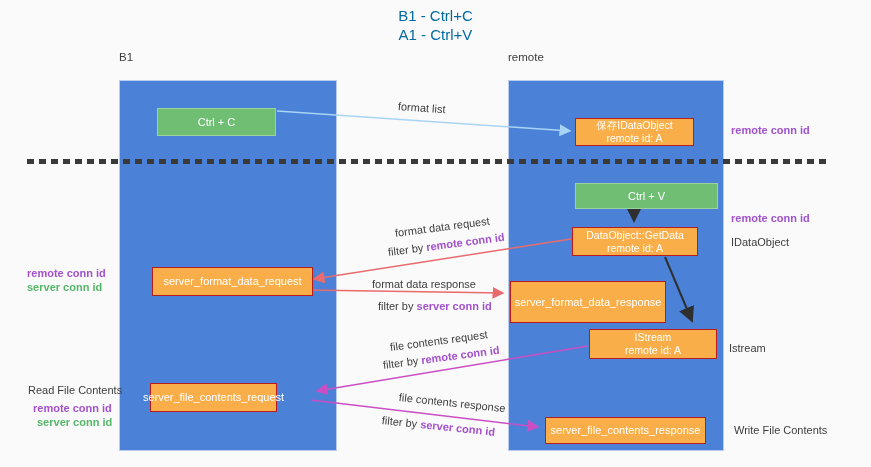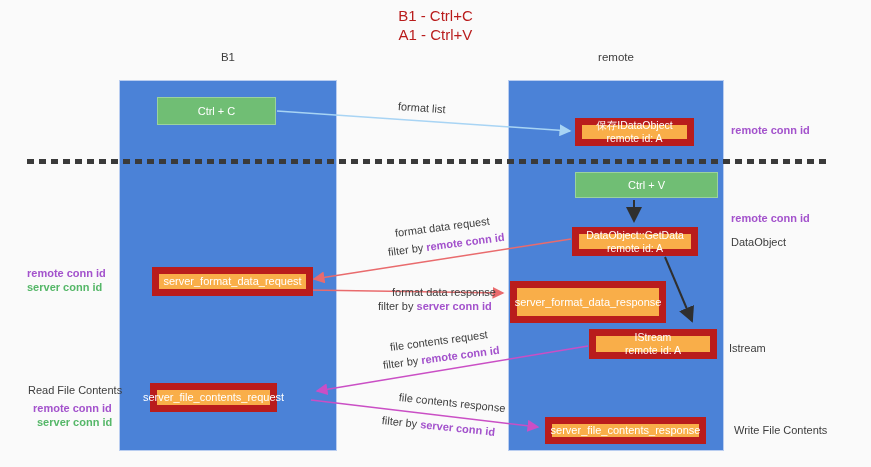--- a/index.html
+++ b/index.html
@@ -4,33 +4,33 @@
 <style>
   html,body{margin:0;padding:0;background:#fafafa;}
   #canvas{
     position:relative;width:871px;height:467px;overflow:hidden;
     background:#fafafa;
     font-family:"Liberation Sans",sans-serif;
     color:#3d3d3d;
   }
   .abs{position:absolute;}
   
-  .title{left:0;top:6px;width:871px;text-align:center;font-size:15px;line-height:19px;color:#b91c1c;}
+  .title{left:0;top:6px;width:871px;text-align:center;font-size:15px;line-height:19px;color:#0369a1;}
   
-  .col-head{top:50px;text-align:center;font-size:11.5px;line-height:14px;color:#3d3d3d;}
+  .col-head{top:50px;font-size:11.5px;line-height:14px;color:#3d3d3d;}
   
   .column{top:80px;height:371px;background:#4b82d7;border:1px solid #b9cdf0;box-sizing:border-box;}
   
   .dashline{left:27px;top:159px;width:803px;height:5px;
     background:repeating-linear-gradient(90deg,#3a3a3a 0 7px,transparent 7px 12px);}
   
   .box{display:flex;flex-direction:column;align-items:center;justify-content:center;
     color:#fff;font-size:11px;line-height:13px;text-align:center;box-sizing:border-box;z-index:4;}
-  .box.orange{background:#f9ae49;border:7px solid #b91c1c;}
-  .box.green{background:#70be74;border:1px solid #9bd29e;}
+  .box.orange{background:#f9ae49;border:1px solid #b91c1c;}
+  .box.green{background:#70be74;border:1px solid #9bd29e;margin-top:11px;}
   
   .lbl{font-size:11px;line-height:14px;white-space:nowrap;z-index:5;}
   .purple{color:#a352cc;font-weight:bold;}
   .greentx{color:#55b768;font-weight:bold;}
   .dark{color:#3d3d3d;}
   .r-neg{transform:rotate(-7.5deg);transform-origin:left center;}
   .r-pos{transform:rotate(6deg);transform-origin:left center;}
   .r-sm{transform:rotate(4deg);transform-origin:left center;}
   svg.arrows{left:0;top:0;z-index:3;}
 </style>
@@ -107,38 +107,38 @@
   </div>
   <div class="abs box orange" style="left:150px;top:383px;width:127px;height:29px;">
     <div>server_file_contents_request</div>
   </div>
   <div class="abs box orange" style="left:545px;top:417px;width:161px;height:27px;">
     <div>server_file_contents_response</div>
   </div>
 
   <div class="abs lbl purple" style="left:731px;top:123px;">remote conn id</div>
   <div class="abs lbl purple" style="left:731px;top:211px;">remote conn id</div>
-  <div class="abs lbl dark" style="left:731px;top:235px;">DataObject</div>
+  <div class="abs lbl dark" style="left:731px;top:235px;">IDataObject</div>
   <div class="abs lbl dark" style="left:729px;top:341px;">Istream</div>
   <div class="abs lbl dark" style="left:734px;top:423px;">Write File Contents</div>
 
   <div class="abs lbl purple" style="left:27px;top:266px;">remote conn id</div>
   <div class="abs lbl greentx" style="left:27px;top:280px;">server conn id</div>
   <div class="abs lbl dark" style="left:28px;top:383px;">Read File Contents</div>
   <div class="abs lbl purple" style="left:33px;top:401px;">remote conn id</div>
   <div class="abs lbl greentx" style="left:37px;top:415px;">server conn id</div>
 
   <div class="abs lbl dark r-sm" style="left:398px;top:99px;">format list</div>
 
   <div class="abs lbl dark r-neg" style="left:395px;top:226px;">format data request</div>
   <div class="abs lbl dark r-neg" style="left:388px;top:245px;">
     <span>filter by </span><span class="purple">remote conn id</span>
   </div>
 
-  <div class="abs lbl dark" style="left:392px;top:277px;margin-top:8px;">format data response</div>
+  <div class="abs lbl dark" style="left:372px;top:277px;">format data response</div>
   <div class="abs lbl dark" style="left:378px;top:299px;">
     <span>filter by </span><span class="purple">server conn id</span>
   </div>
 
   <div class="abs lbl dark r-neg" style="left:390px;top:340px;">file contents request</div>
   <div class="abs lbl dark r-neg" style="left:383px;top:358px;">
     <span>filter by </span><span class="purple">remote conn id</span>
   </div>
 
   <div class="abs lbl dark r-pos" style="left:399px;top:390px;">file contents response</div>

